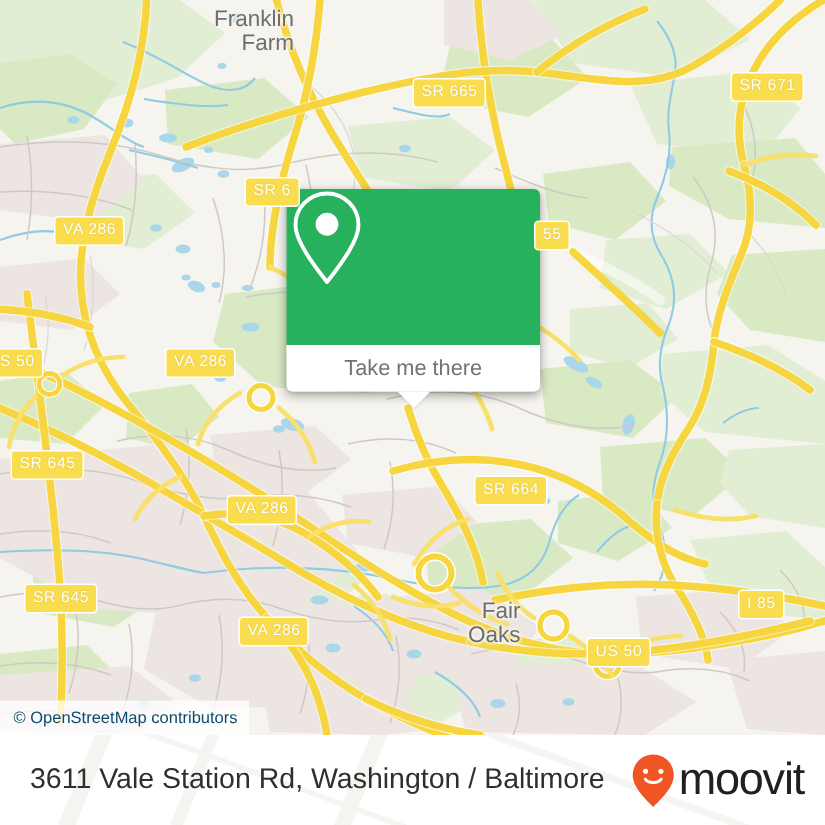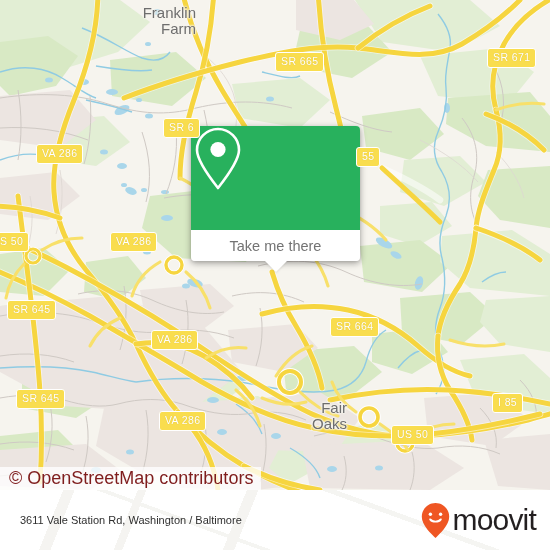--- a/index.html
+++ b/index.html
@@ -89,22 +89,22 @@
   }
 
   
   #attrib {
     position: absolute;
     left: 0; top: 467px;
     height: 23px;
     background: rgba(255,255,255,0.78);
     display: flex; align-items: center;
     padding: 0 8px 0 9px;
-    font-size: 18px;
-    color: #7f1d1d;
+    font-size: 11px;
+    color: #0c4a6e;
     font-family: "Liberation Sans", sans-serif;
     white-space: nowrap;
   }
 
   
   #bottombar {
     position: absolute;
     left: 0; top: 490px;
     width: 550px; height: 60px;
     background: #ffffff;
@@ -118,21 +118,21 @@
     position: absolute; left: 0; top: 0;
     width: 550px; height: 60px;
     background:
       linear-gradient(112deg, transparent 0 11%, #f4f3f0 11% 13%, transparent 13% 24%, #f4f3f0 24% 25.5%, transparent 25.5% 43%, #f4f3f0 43% 45%, transparent 45%),
       linear-gradient(200deg, transparent 0 30%, #f5f4f1 30% 32%, transparent 32% 62%, #f5f4f1 62% 63.5%, transparent 63.5%);
     opacity: .9;
     pointer-events: none;
   }
   #address {
     position: relative;
-    font-size: 11px;
+    font-size: 19px;
     color: #2f2f2f;
     font-family: "Liberation Sans", sans-serif;
     white-space: nowrap;
   }
   #logo {
     position: relative;
     display: flex; align-items: center; gap: 1px;
   }
   #logo-word {
     font-size: 30px;
@@ -427,21 +427,21 @@
 
     <div class="shield" style="left:275px; top:52px;">SR 665</div>
     <div class="shield" style="left:487px; top:48px;">SR 671</div>
     <div class="shield" style="left:163px; top:118px; z-index:1;">SR 6</div>
     <div class="shield" style="left:356px; top:147px; z-index:1;">55</div>
     <div class="shield" style="left:36px;  top:144px;">VA 286</div>
     <div class="shield" style="left:-6px;  top:232px;">S 50</div>
     <div class="shield" style="left:110px; top:232px;">VA 286</div>
     <div class="shield" style="left:7px;   top:300px;">SR 645</div>
     <div class="shield" style="left:151px; top:330px;">VA 286</div>
-    <div class="shield" style="left:330px; top:317px;">SR 664</div>
+    <div class="shield" style="left:316px; top:317px;">SR 664</div>
     <div class="shield" style="left:16px;  top:389px;">SR 645</div>
     <div class="shield" style="left:159px; top:411px;">VA 286</div>
     <div class="shield" style="left:492px; top:393px;">I 85</div>
     <div class="shield" style="left:391px; top:425px;">US 50</div>
 
     <div id="popup">
       <div id="popup-top">
         <svg width="54" height="66" viewBox="0 0 54 66">
           <path d="M27 3 C15.4 3 6 12.4 6 24 C6 34 16 48 27 62 C38 48 48 34 48 24 C48 12.4 38.6 3 27 3 Z" fill="none" stroke="#ffffff" stroke-width="2.6" stroke-linejoin="round"></path>
           <circle cx="27" cy="23.5" r="7.6" fill="#ffffff"></circle>

